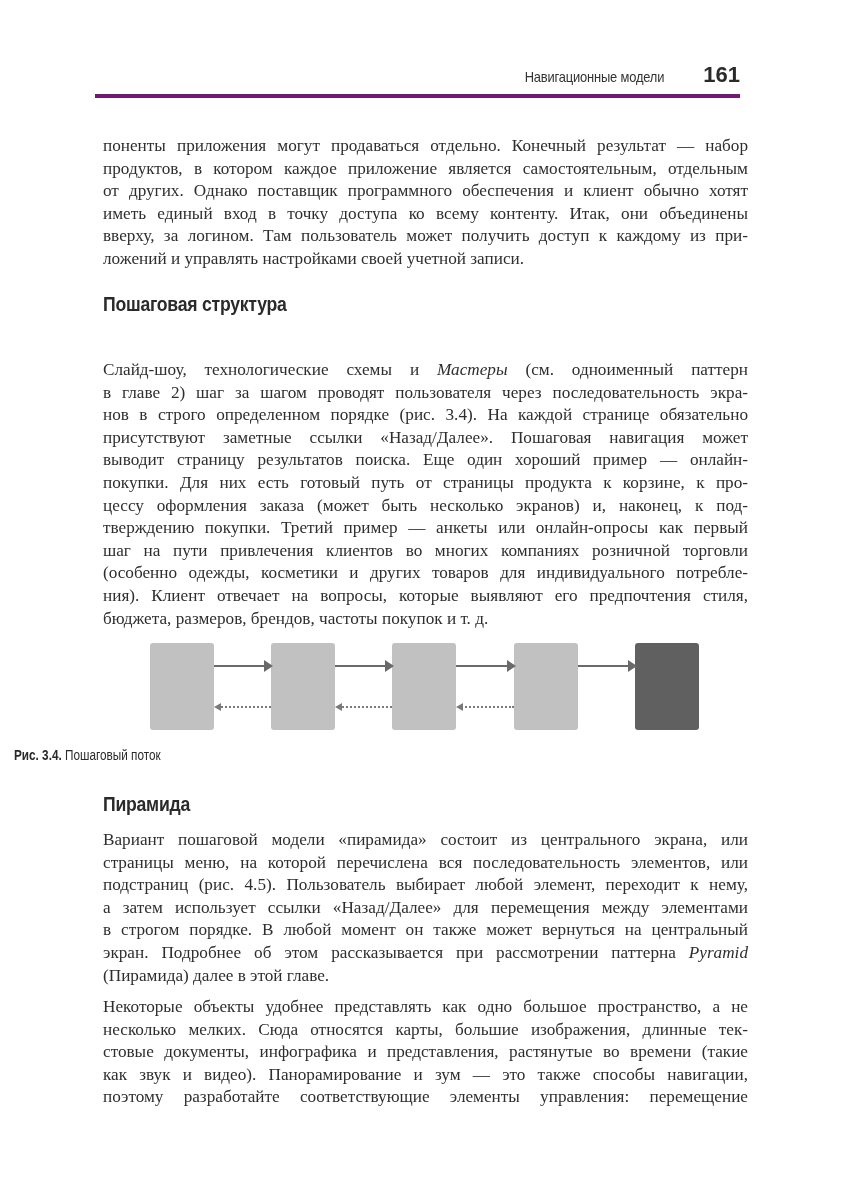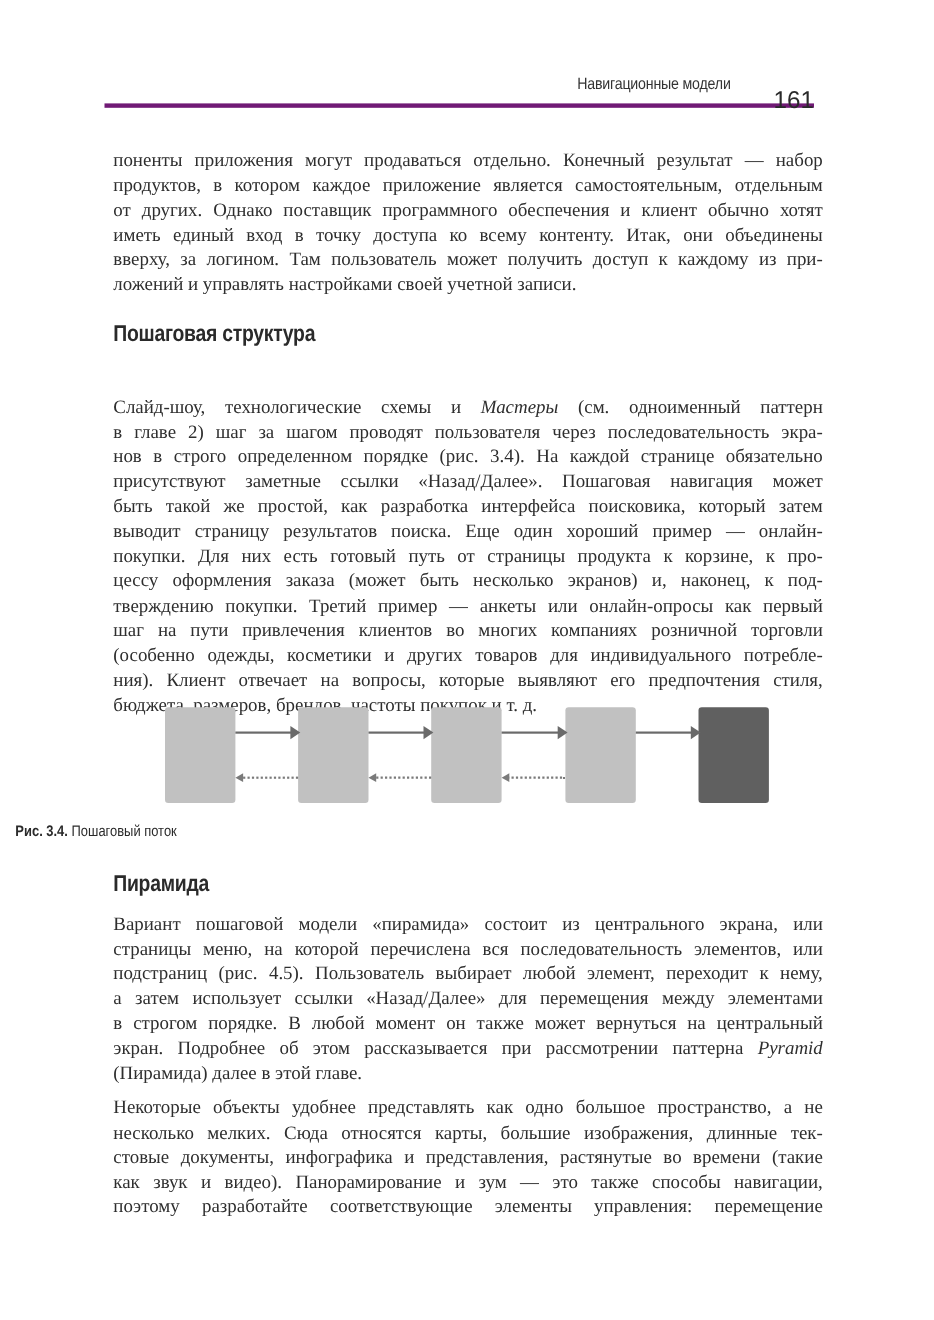--- a/index.html
+++ b/index.html
@@ -32,23 +32,22 @@
       transform: scaleX(0.86);
       transform-origin: right center;
       letter-spacing: -0.2px;
     }
     .page-number {
       position: absolute;
       right: 0px;
       top: 2px;
       font-family: "Liberation Sans", sans-serif;
       font-size: 22px;
-      font-weight: normal;
+      font-weight: bold;
       color: #2a2a2a;
-      margin-top: 16px;
     }
     .body-col {
       position: absolute;
       left: 103px;
       width: 645px;
       font-family: "Liberation Serif", serif;
       font-size: 17.2px;
       line-height: 22.6px;
       color: #2e2e2e;
       text-align: justify;
@@ -159,21 +158,20 @@
   <span class="line last">ложений и управлять настройками своей учетной записи.</span>
 </div>
 
 <div class="heading" style="top:292px;">Пошаговая структура</div>
 
 <div class="body-col" style="top:331px;margin-top:28px;">
   <span class="line"><span>Слайд-шоу, технологические схемы и </span><i>Мастеры</i><span> (см. одноименный паттерн</span></span>
   <span class="line">в главе 2) шаг за шагом проводят пользователя через последовательность экра-</span>
   <span class="line">нов в строго определенном порядке (рис. 3.4). На каждой странице обязательно</span>
   <span class="line">присутствуют заметные ссылки «Назад/Далее». Пошаговая навигация может</span>
-  <span class="line">быть такой же простой, как разработка интерфейса поисковика, который затем</span>
   <span class="line">выводит страницу результатов поиска. Еще один хороший пример — онлайн-</span>
   <span class="line">покупки. Для них есть готовый путь от страницы продукта к корзине, к про-</span>
   <span class="line">цессу оформления заказа (может быть несколько экранов) и, наконец, к под-</span>
   <span class="line">тверждению покупки. Третий пример — анкеты или онлайн-опросы как первый</span>
   <span class="line">шаг на пути привлечения клиентов во многих компаниях розничной торговли</span>
   <span class="line">(особенно одежды, косметики и других товаров для индивидуального потребле-</span>
   <span class="line">ния). Клиент отвечает на вопросы, которые выявляют его предпочтения стиля,</span>
   <span class="line last">бюджета, размеров, брендов, частоты покупок и т. д.</span>
 </div>
 

